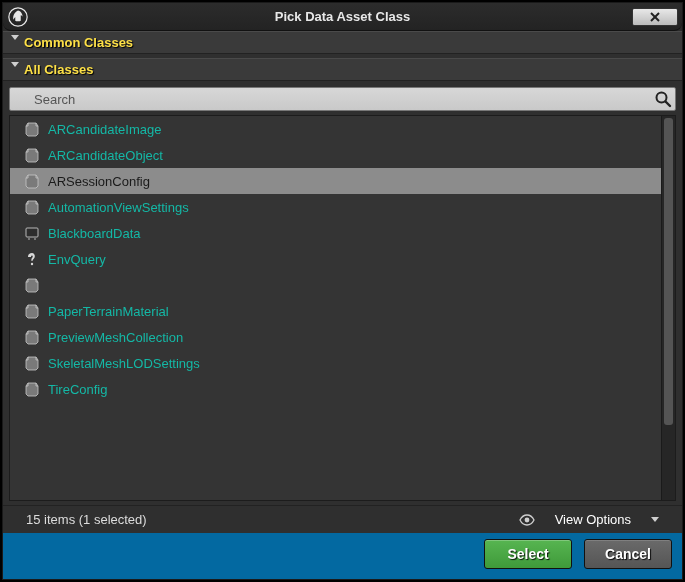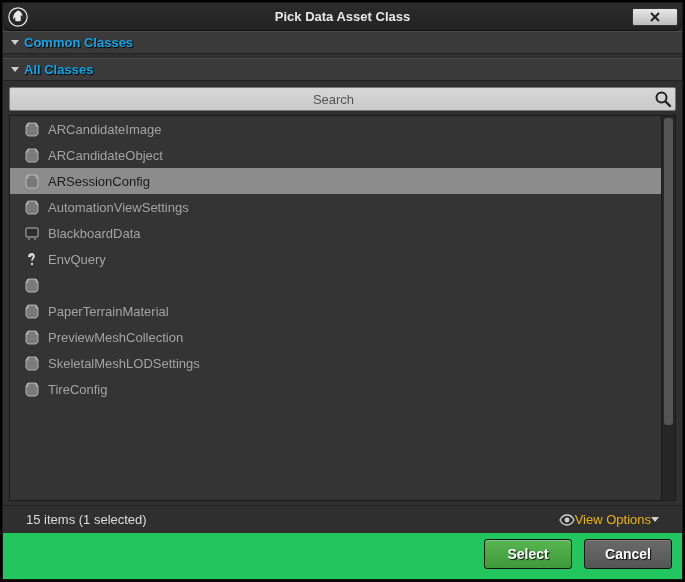--- a/index.html
+++ b/index.html
@@ -56,25 +56,25 @@
     cursor: pointer;
   }
   .close-btn svg { width: 12px; height: 10px; }
 
   .section-header {
     background: #3a3a3a;
     border-top: 1px solid #4a4a4a;
     border-bottom: 1px solid #222;
     padding: 3px 8px;
     display: flex;
-    align-items: center;
+    align-items: flex-start;
     gap: 5px;
     font-size: 13px;
     font-weight: 600;
-    color: #0ea5e9;
+    color: #fde047;
     text-shadow: 1px 1px 1px #000;
   }
   .disclosure {
     width: 0; height: 0;
     border-left: 4px solid transparent;
     border-right: 4px solid transparent;
     border-top: 5px solid #cfcfcf;
   }
   .common-body {
     height: 4px;
@@ -92,24 +92,23 @@
   .search-row {
     position: relative;
     margin-bottom: 4px;
   }
   .search-input {
     width: 100%;
     height: 24px;
     background: linear-gradient(#d7d7d7,#c9c9c9);
     border: 1px solid #777;
     border-radius: 2px;
-    padding: 2px 26px 2px 8px;
+    padding: 2px 26px 2px 24px;
     font-size: 13px;
     color: #333;
-    text-align: center;
   }
   .search-input::placeholder { color: #555; }
   .search-icon {
     position: absolute;
     right: 4px; top: 3px;
     width: 18px; height: 18px;
     pointer-events: none;
   }
 
   .list-wrap {
@@ -138,21 +137,21 @@
     height: 80%;
     background: #545454;
     border-radius: 3px;
   }
   .row {
     display: flex;
     align-items: center;
     height: 26px;
     padding-left: 14px;
     gap: 8px;
-    color: #a3a3a3;
+    color: #14b8a6;
     cursor: pointer;
   }
   .row.selected {
     background: #8c8c8c;
     color: #1a1a1a;
   }
   .asset-icon {
     width: 16px; height: 16px;
     flex-shrink: 0;
   }
@@ -163,34 +162,34 @@
     display: flex;
     align-items: center;
     font-size: 13px;
     color: #dcdcdc;
     border-top: 1px solid #222;
   }
   .view-options {
     margin-left: auto;
     display: flex;
     align-items: center;
-    gap: 0;
+    gap: 20px;
     cursor: pointer;
-    color: #eab308;
+    color: #ffffff;
   }
   .eye-icon { width: 16px; height: 12px; }
   .chev-down {
     width: 0; height: 0;
     border-left: 4px solid transparent;
     border-right: 4px solid transparent;
     border-top: 5px solid #cfcfcf;
   }
 
   .button-row {
-    background: #22c55e;
+    background: #0369a1;
     padding: 6px 10px 10px 10px;
     display: flex;
     justify-content: flex-end;
     gap: 12px;
   }
   .btn {
     min-width: 88px;
     height: 30px;
     border: 1px solid #111;
     border-radius: 3px;

